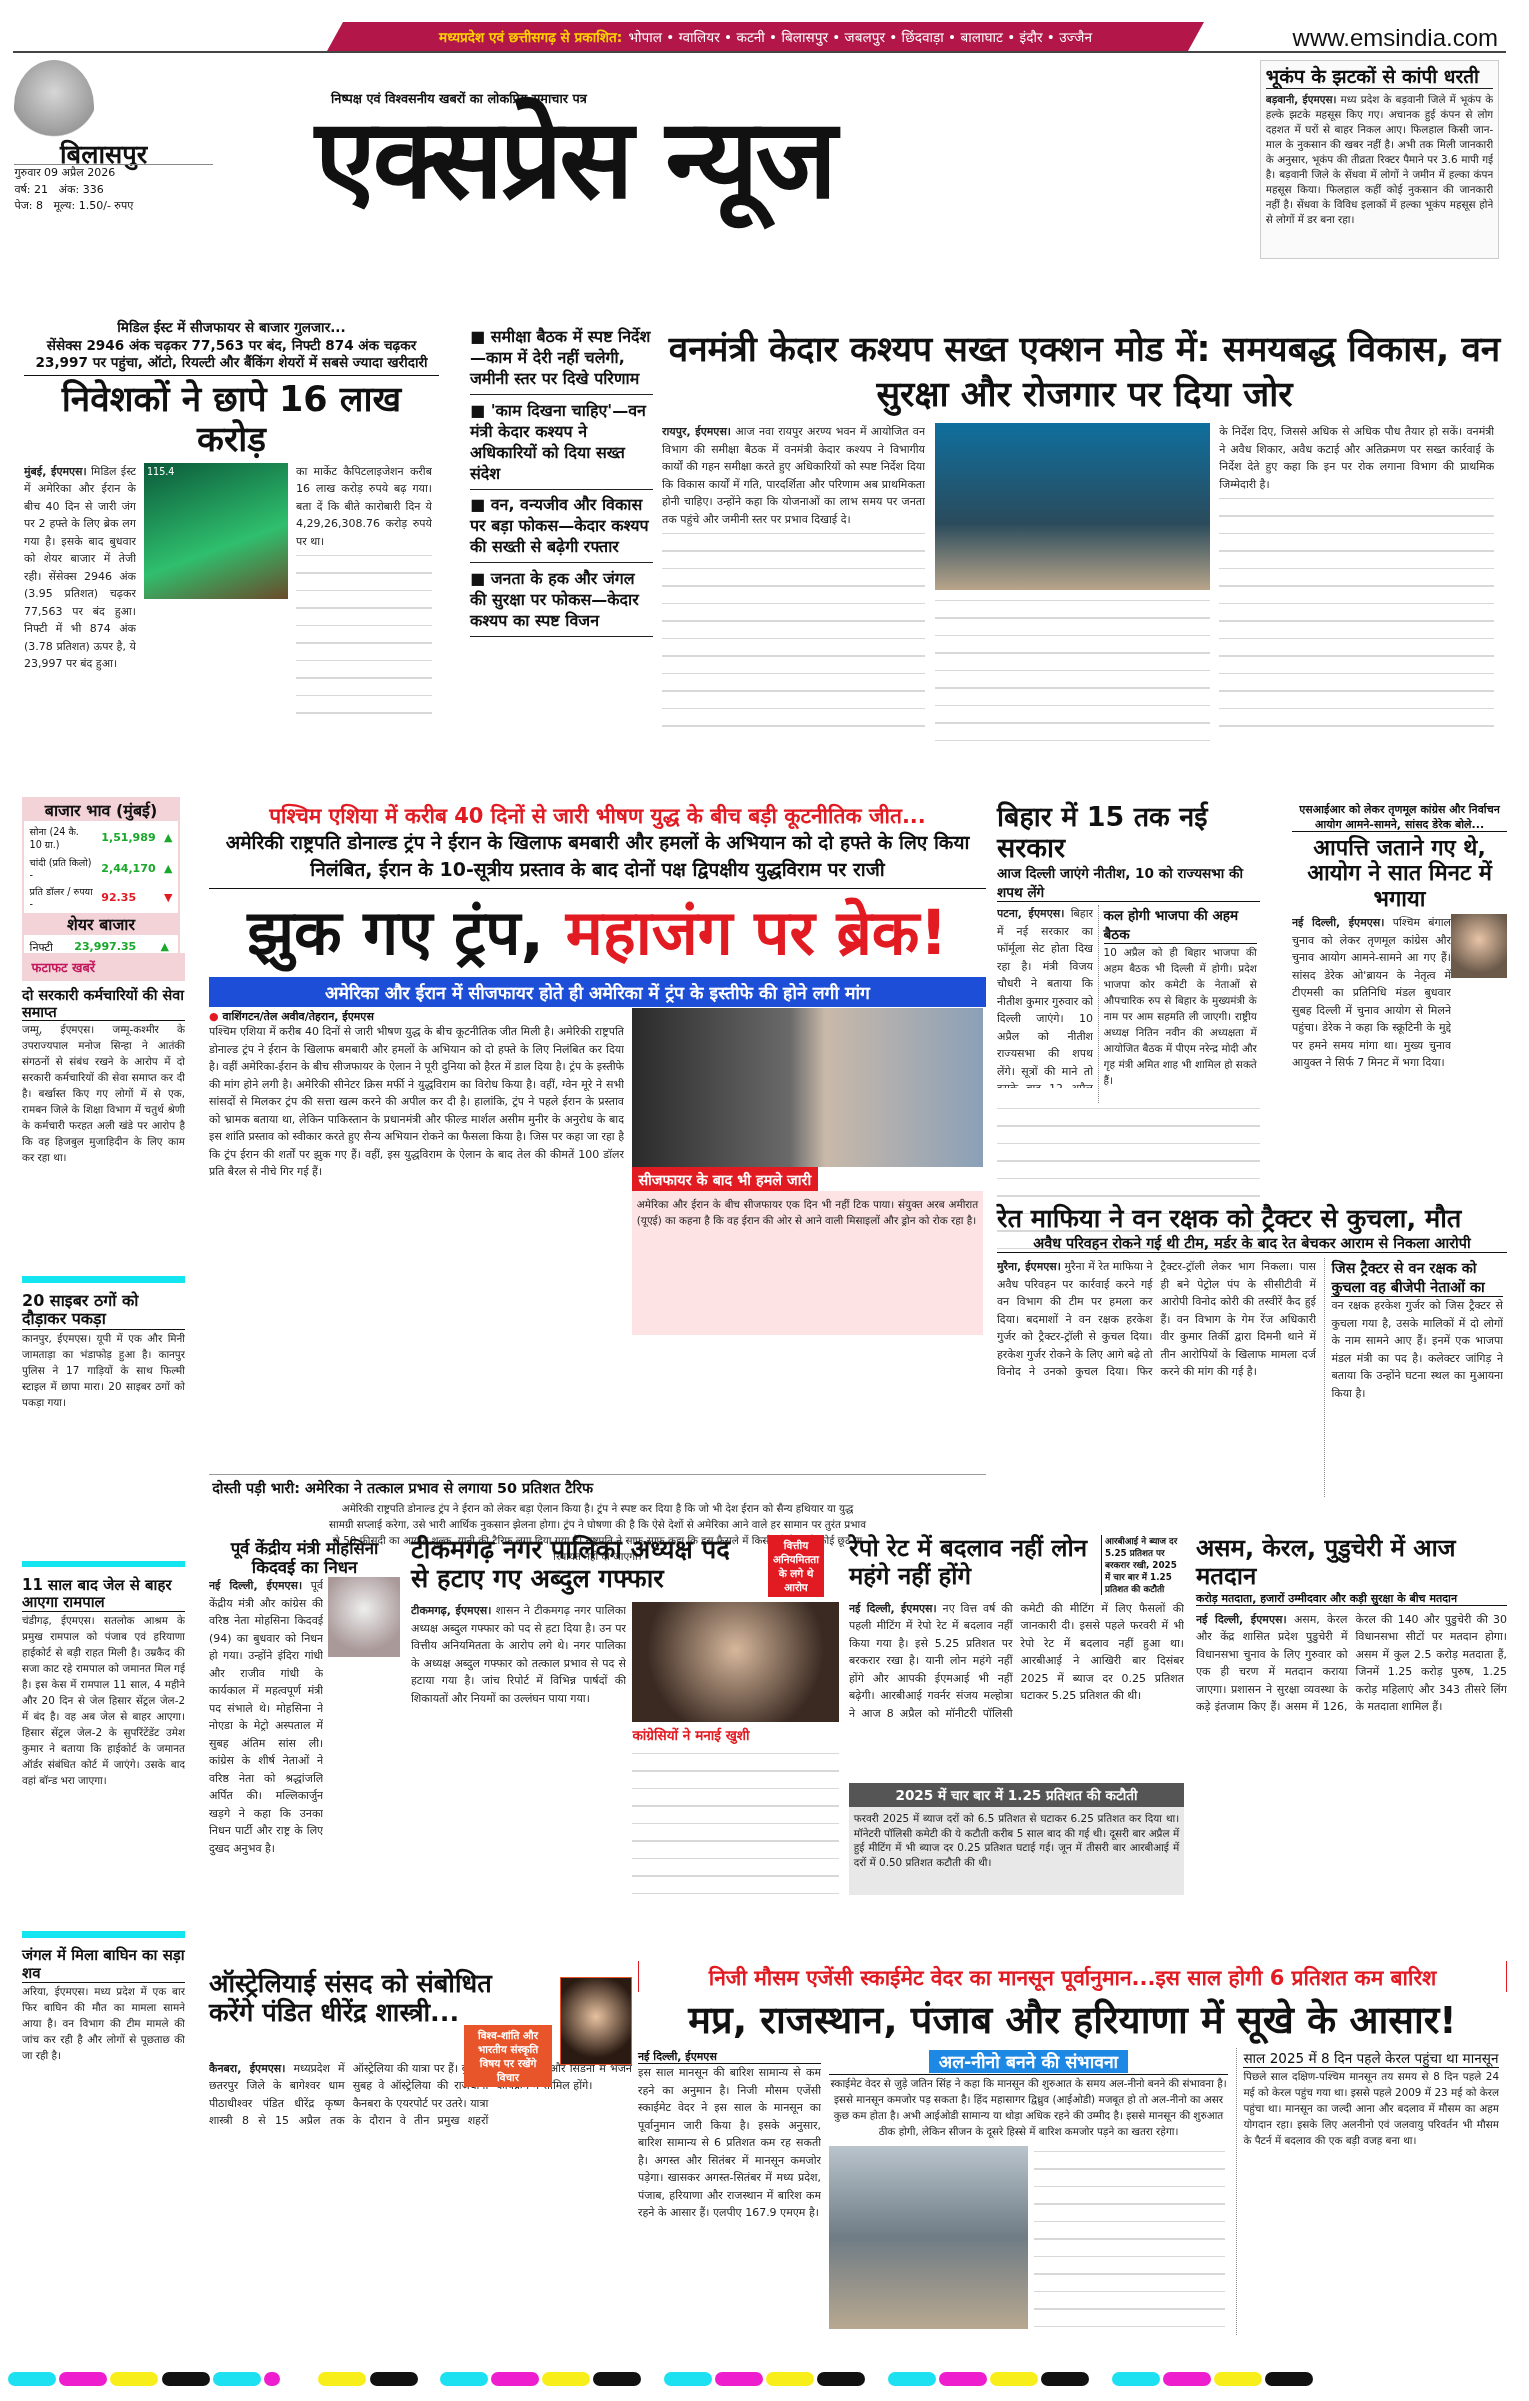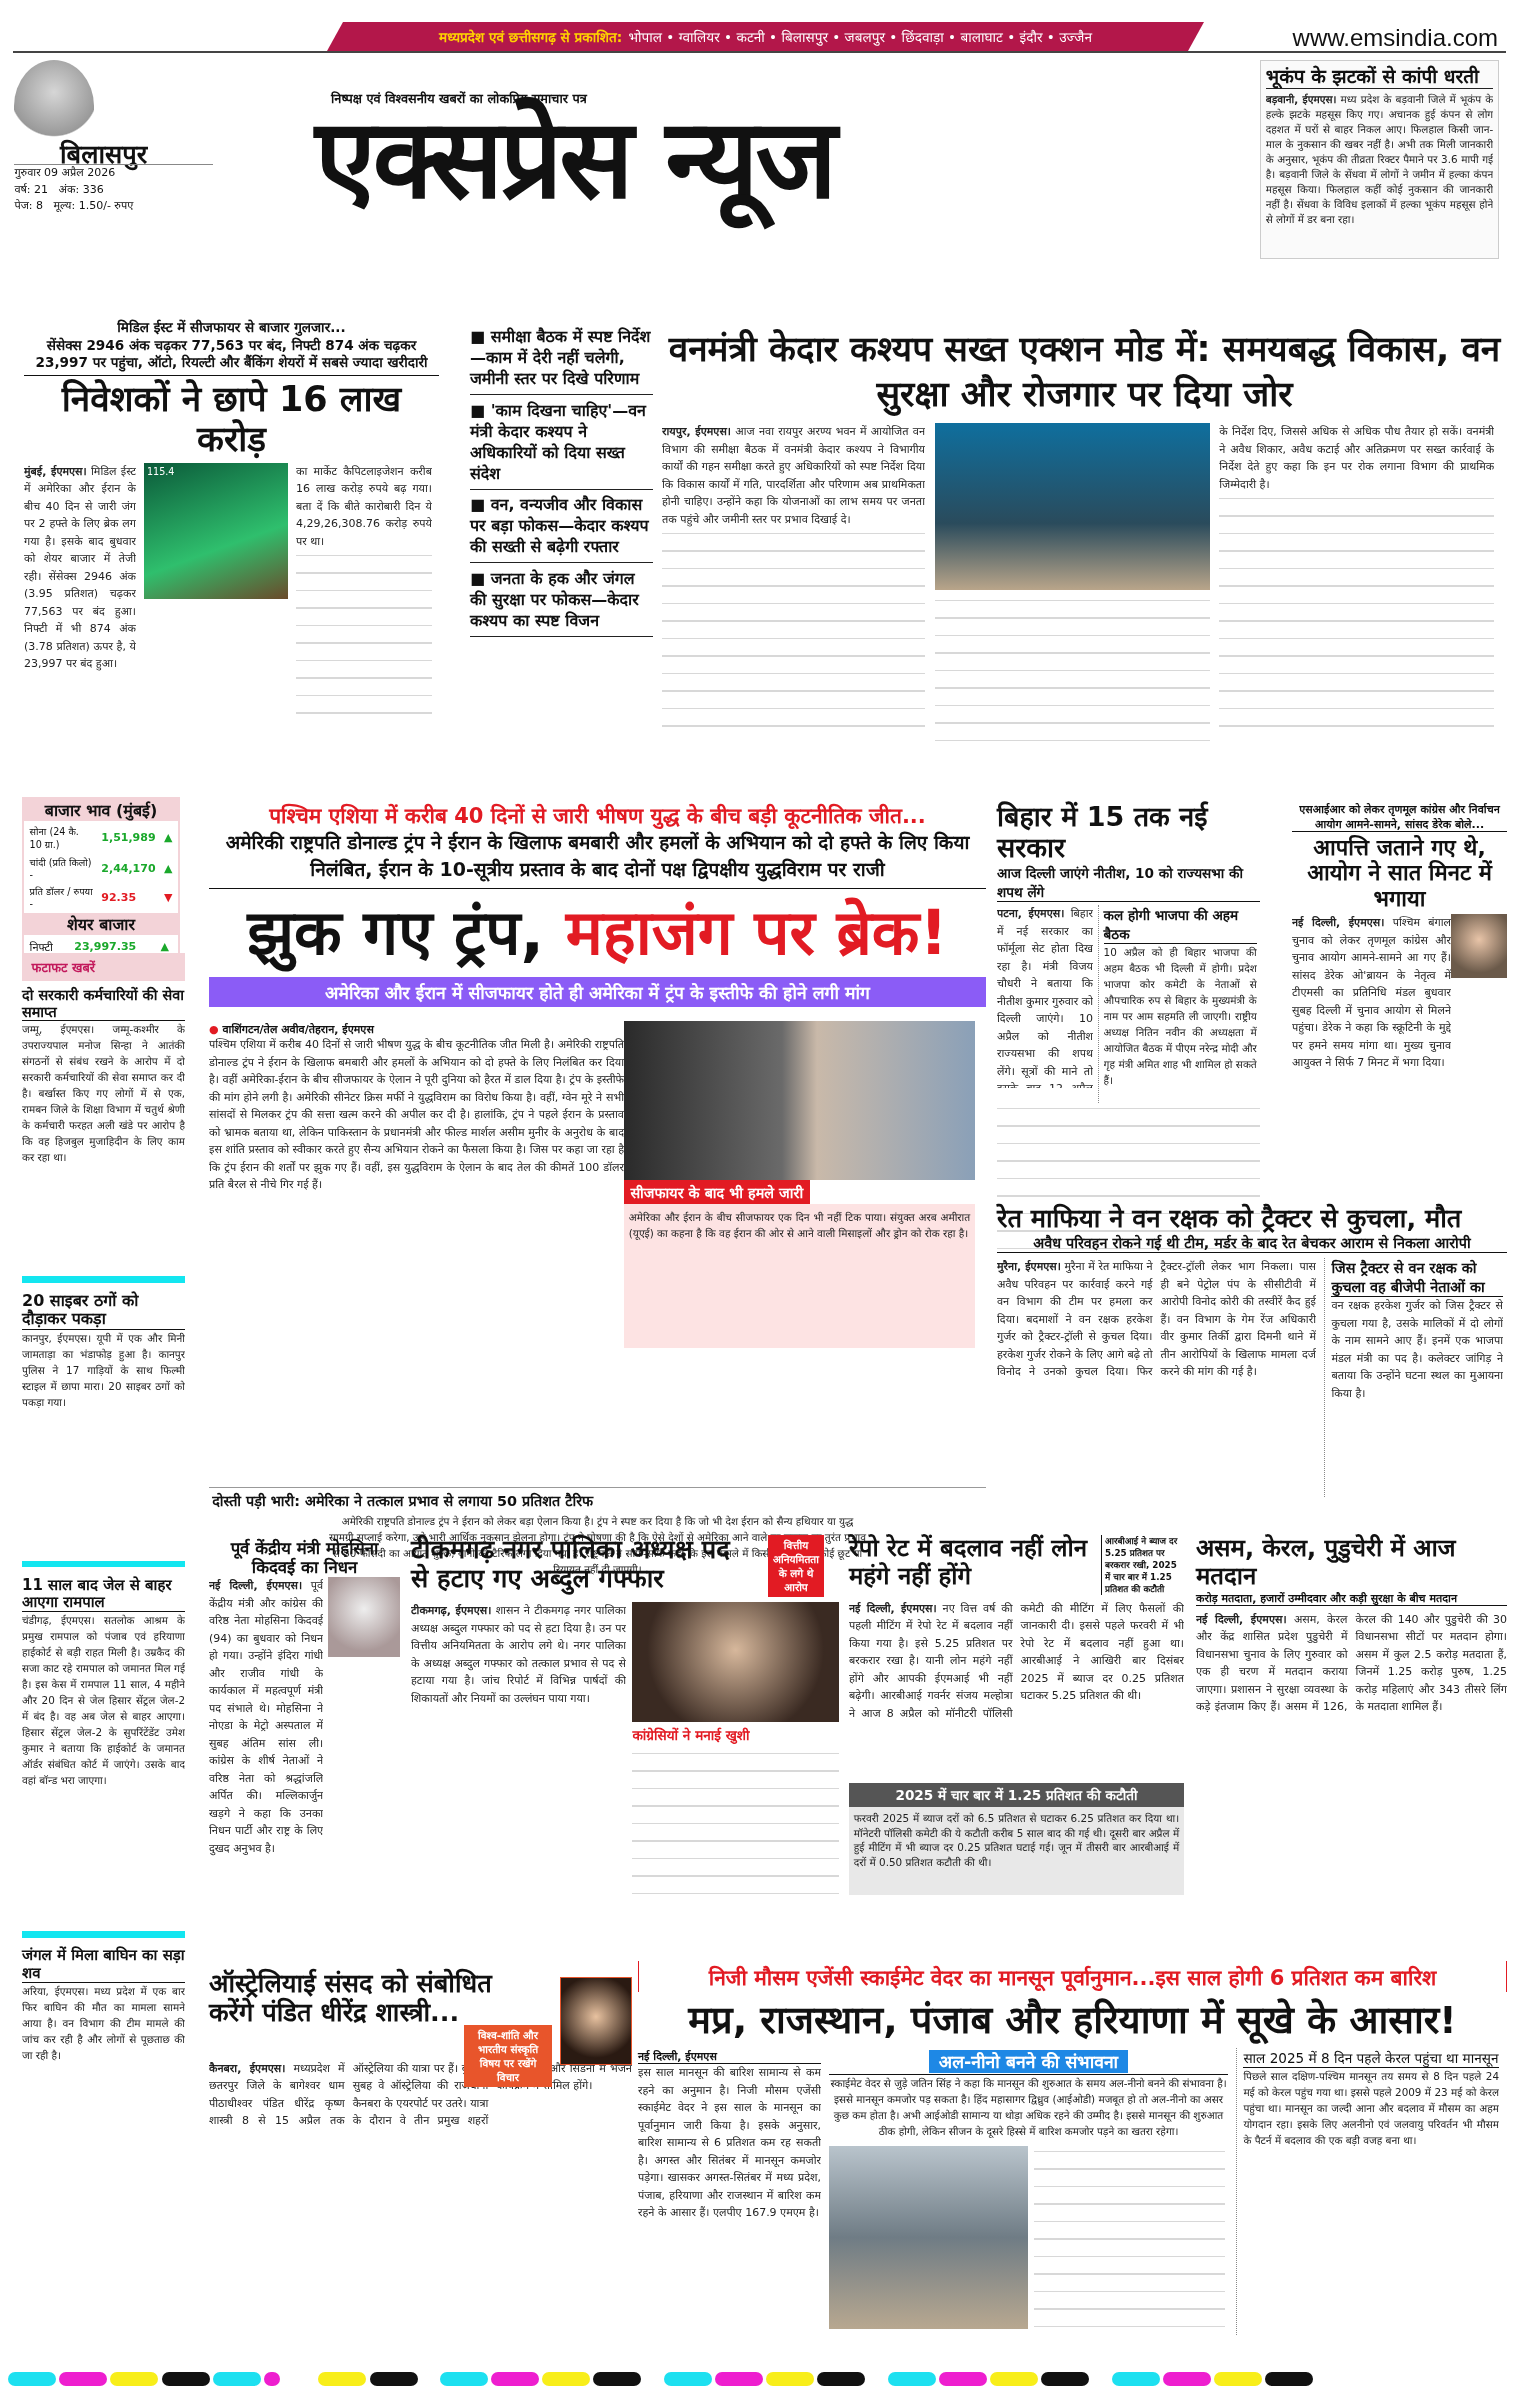--- a/index.html
+++ b/index.html
@@ -12,21 +12,21 @@
   .masthead{left:315px;top:104px;width:757px;font-size:110px;font-weight:900;letter-spacing:-3.2px;line-height:1;font-family:"DejaVu Sans",sans-serif}
   .tagline{left:331px;top:89px;font-size:12.8px;font-weight:bold}
   .portrait{left:14.4px;top:60px;width:80px;height:92px;border-radius:50% 50% 8px 8px;background:radial-gradient(circle at 50% 35%,#bbb,#555 60%,#fff 62%);opacity:.6}
   .city{left:60px;top:136px;font-size:25.5px;font-weight:bold}
   .meta{left:14.4px;top:164px;width:199px;font-size:11px;border-top:0.8px solid #888;line-height:16.7px}
   .box{border:0.8px solid #ccc}
   h1,h2,h3,h4{font-weight:bold;line-height:1.15}
   .col{font-size:11px;line-height:17.5px;text-align:justify;overflow:hidden;color:#222}
   .filler{background:repeating-linear-gradient(#fff 0 4.8px,#d8d8d8 4.8px 6.4px,#fff 6.4px 17.5px)}
   .red{color:#e21b23}
-  .redbar{background:#8b5cf6;color:#fff;text-align:center;font-weight:bold}
+  .redbar{background:#1d4ed8;color:#fff;text-align:center;font-weight:bold}
   .photo{background:linear-gradient(135deg,#8a9aa8,#3d4b55 50%,#b8a490);}
   .ticker td{padding:1.6px 3.2px;font-size:11px}
   .up{color:#1aa82b;font-weight:bold}
   .down{color:#e21b23;font-weight:bold}
   .dotted{border-left:0.8px dotted #888}
   .colorbar{top:2372px;height:14.4px;display:flex;gap:3.2px}
   .colorbar span{display:block;width:48px;height:14.4px;border-radius:7.2px}
   .cyan{background:#1de0f0}.mag{background:#ee1ecf}.yel{background:#f8ee1a}.blk{background:#111}
   .cyanline{height:6.4px;background:#13e6f0}
   .tag{background:#e21b23;color:#fff;font-size:10.4px;text-align:center;padding:3.2px;font-weight:bold}
@@ -168,21 +168,21 @@
 </div>
 
 <div class="abs" style="left:209px;top:801px;width:777px">
   <div class="red" style="font-size:21px;font-weight:bold;text-align:center">पश्चिम एशिया में करीब 40 दिनों से जारी भीषण युद्ध के बीच बड़ी कूटनीतिक जीत...</div>
   <div style="font-size:19px;font-weight:bold;text-align:center;line-height:27px;border-bottom:1.6px solid #111;padding-bottom:4.8px">अमेरिकी राष्ट्रपति डोनाल्ड ट्रंप ने ईरान के खिलाफ बमबारी और हमलों के अभियान को दो हफ्ते के लिए किया निलंबित, ईरान के 10-सूत्रीय प्रस्ताव के बाद दोनों पक्ष द्विपक्षीय युद्धविराम पर राजी</div>
   <h1 style="font-size:62px;line-height:88px;text-align:center">
     <span>झुक गए ट्रंप,</span>
     <span class="red">महाजंग पर ब्रेक!</span>
   </h1>
   <div class="redbar" style="font-size:17.5px;padding:3.2px">अमेरिका और ईरान में सीजफायर होते ही अमेरिका में ट्रंप के इस्तीफे की होने लगी मांग</div>
-  <div style="display:flex;gap:0;margin-top:14px">
+  <div style="display:flex;gap:8px;margin-top:1px">
     <div style="width:415px">
       <div style="font-size:11px;font-weight:bold"><span class="red">●</span> <span>वाशिंगटन/तेल अवीव/तेहरान, ईएमएस</span></div>
       <div class="col" style="font-size:11px;line-height:17.5px;height:446px">पश्चिम एशिया में करीब 40 दिनों से जारी भीषण युद्ध के बीच कूटनीतिक जीत मिली है। अमेरिकी राष्ट्रपति डोनाल्ड ट्रंप ने ईरान के खिलाफ बमबारी और हमलों के अभियान को दो हफ्ते के लिए निलंबित कर दिया है। वहीं अमेरिका-ईरान के बीच सीजफायर के ऐलान ने पूरी दुनिया को हैरत में डाल दिया है। ट्रंप के इस्तीफे की मांग होने लगी है। अमेरिकी सीनेटर क्रिस मर्फी ने युद्धविराम का विरोध किया है। वहीं, ग्वेन मूरे ने सभी सांसदों से मिलकर ट्रंप की सत्ता खत्म करने की अपील कर दी है। हालांकि, ट्रंप ने पहले ईरान के प्रस्ताव को भ्रामक बताया था, लेकिन पाकिस्तान के प्रधानमंत्री और फील्ड मार्शल असीम मुनीर के अनुरोध के बाद इस शांति प्रस्ताव को स्वीकार करते हुए सैन्य अभियान रोकने का फैसला किया है। जिस पर कहा जा रहा है कि ट्रंप ईरान की शर्तों पर झुक गए हैं। वहीं, इस युद्धविराम के ऐलान के बाद तेल की कीमतें 100 डॉलर प्रति बैरल से नीचे गिर गई हैं।</div>
     </div>
     <div style="width:351px">
       <div class="photo" style="height:159px;background:linear-gradient(90deg,#2a2a2a,#6a6a6a 45%,#c9b9a9 55%,#8aa0b8)"></div>
       <div style="background:#e21b23;color:#fff;font-weight:bold;font-size:14.4px;padding:2.4px 6.4px;display:inline-block">सीजफायर के बाद भी हमले जारी</div>
       <div class="col" style="background:#fde3e3;padding:4.8px;font-size:10.4px;line-height:16px;height:144px">अमेरिका और ईरान के बीच सीजफायर एक दिन भी नहीं टिक पाया। संयुक्त अरब अमीरात (यूएई) का कहना है कि वह ईरान की ओर से आने वाली मिसाइलों और ड्रोन को रोक रहा है।</div>
     </div>
   </div>

